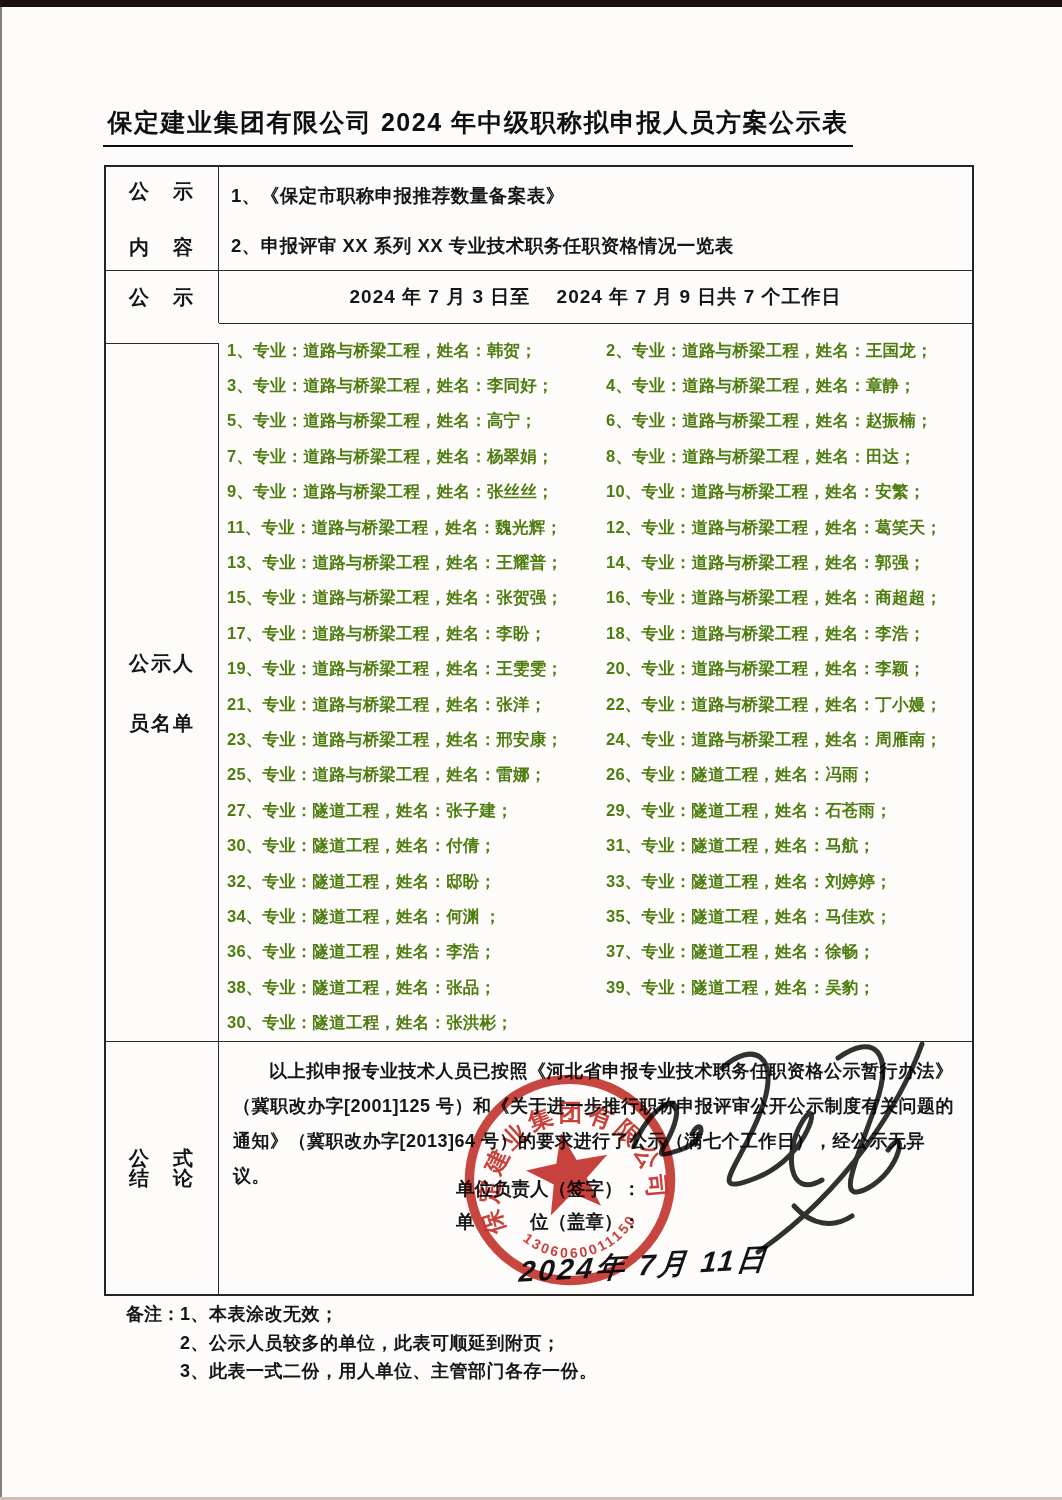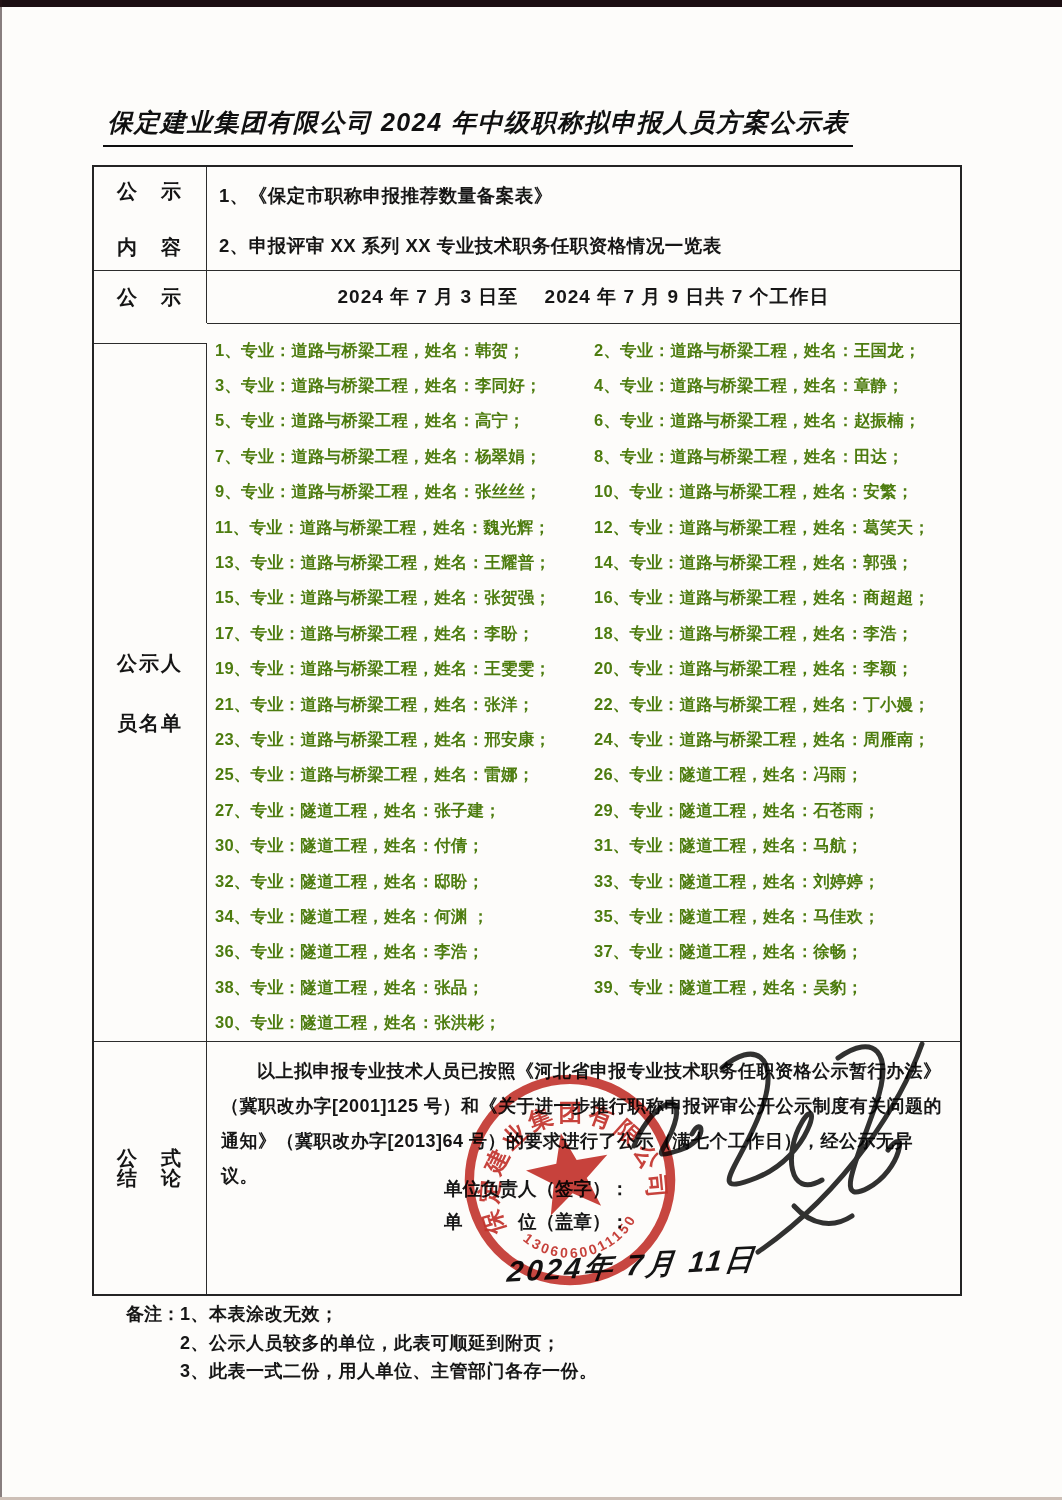--- a/index.html
+++ b/index.html
@@ -7,28 +7,28 @@
     width:1062px;height:1500px;
     font-family:"Liberation Sans","DejaVu Sans",sans-serif;
     background:#ffffff;color:#161616;
     position:relative;overflow:hidden;
   }
   .page{position:absolute;inset:0;background:#fdfcfa;}
   .edge-top{position:absolute;left:0;top:0;width:1062px;height:7px;background:#1c0f12;}
   .edge-left{position:absolute;left:0;top:0;width:2px;height:1500px;background:rgba(40,22,24,.55);}
   .edge-bottom{position:absolute;left:0;top:1497px;width:1062px;height:3px;background:#cdbfb6;}
 
-  .doc-title{position:absolute;left:0;top:106px;width:956px;text-align:center;font-style:italic;}
+  .doc-title{position:absolute;left:0;top:106px;width:956px;text-align:center;}
   .doc-title span{
     display:inline-block;font-size:25px;font-weight:700;letter-spacing:1.5px;
     border-bottom:2.5px solid #0f0f0f;padding:0 4px 6px;color:#101010;
   }
 
   .notice-table{
-    position:absolute;left:92px;top:165px;width:870px;height:1131px;
+    position:absolute;left:104px;top:165px;width:870px;height:1131px;
     border:2px solid #242424;box-sizing:border-box;
     display:grid;grid-template-columns:113px 1fr;
     grid-template-rows:103px 53px 718px 1fr;
   }
   .cell{box-sizing:border-box;border-top:1.5px solid #2c2c2c;position:relative;}
   .r1{border-top:none;}
   .label-cell{
     border-right:1.5px solid #2c2c2c;
     display:flex;flex-direction:column;align-items:center;justify-content:center;
     font-size:20px;font-weight:600;letter-spacing:2px;color:#151515;

